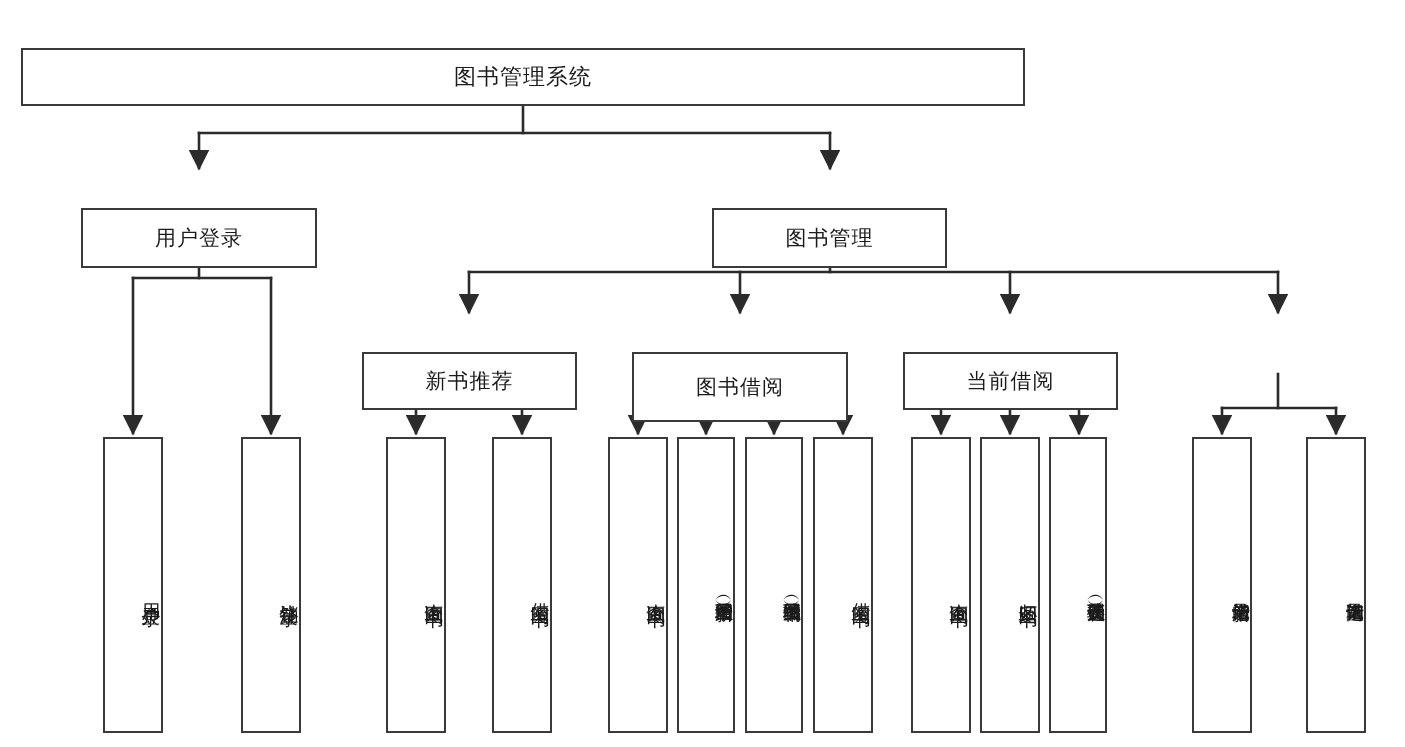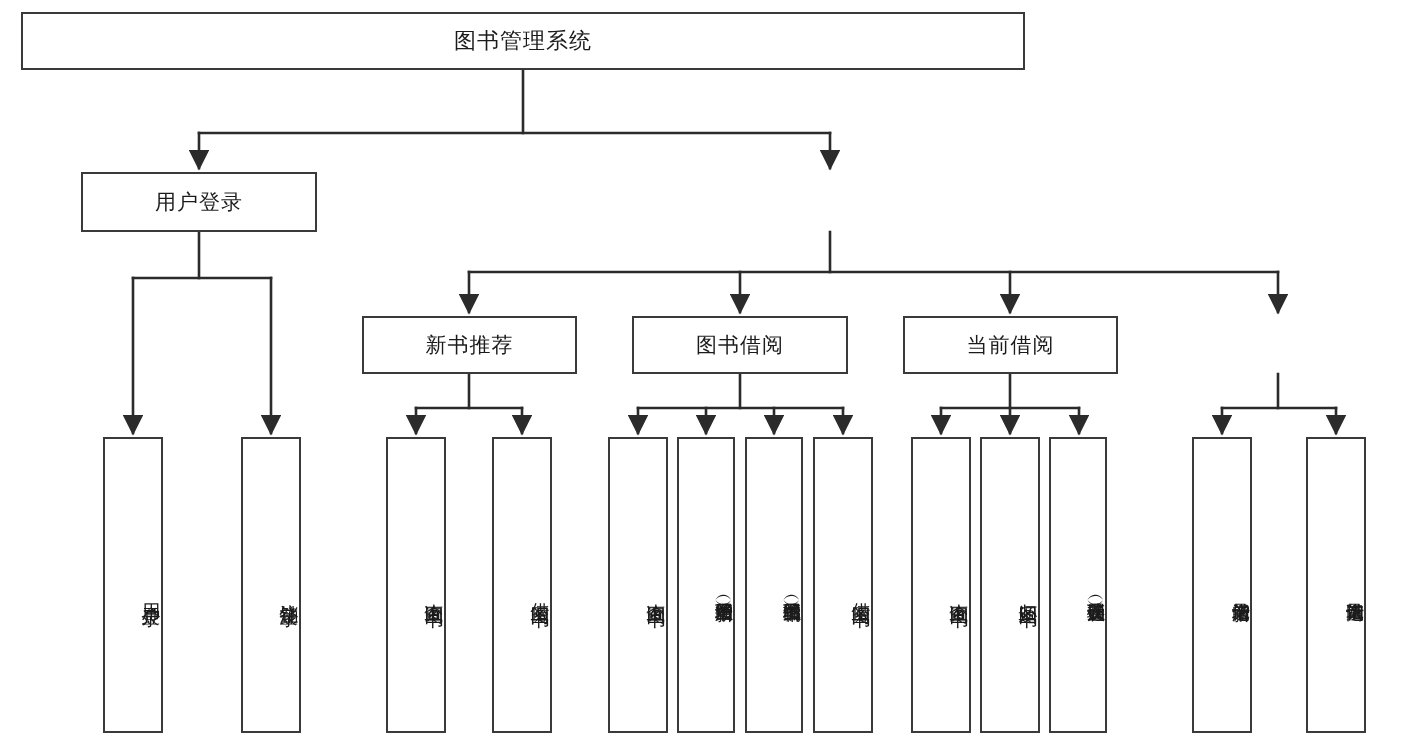--- a/index.html
+++ b/index.html
@@ -34,20 +34,21 @@
     display: flex;
     align-items: center;
     justify-content: center;
     color: #1b1b1b;
     z-index: 2;
   }
   .node.horiz {
     font-size: 21px;
     letter-spacing: 1px;
     line-height: 1.2;
+    margin-top: 36px;
   }
   .node.root {
     font-size: 22px;
   }
   .node.vert {
     writing-mode: vertical-rl;
     text-orientation: upright;
     font-size: 19px;
     letter-spacing: 2px;
     padding-top: 14px;
@@ -125,24 +126,25 @@
       <path d="M 1222 408 L 1336 408"></path>
       <path d="M 1222 408 L 1222 433" marker-end="url(#arrow)"></path>
       <path d="M 1336 408 L 1336 433" marker-end="url(#arrow)"></path>
     </g>
   </svg>
 
   <div class="node horiz root" style="left:21px; top:12px; width:1004px; height:58px;">图书管理系统</div>
 
   <div class="node horiz" style="left:81px; top:172px; width:236px; height:60px;">用户登录</div>
 
+  <div class="node horiz" style="left:712px; top:172px; width:235px; height:60px;">图书管理</div>
 
   <div class="node horiz" style="left:362px; top:316px; width:215px; height:58px;">新书推荐</div>
 
-  <div class="node horiz" style="left:632px; top:316px; width:216px; height:58px;">图书借阅</div>
+  <div class="node horiz" style="left:632px; top:316px; width:216px; height:70px;">图书借阅</div>
 
   <div class="node horiz" style="left:903px; top:316px; width:215px; height:58px;">当前借阅</div>
 
 
   <div class="node vert" style="left:103px; top:437px; width:60px; height:296px;">用户登录</div>
 
   <div class="node vert" style="left:241px; top:437px; width:60px; height:296px;">注销登录</div>
 
   <div class="node vert" style="left:386px; top:437px; width:60px; height:296px;">查询图书</div>
 

